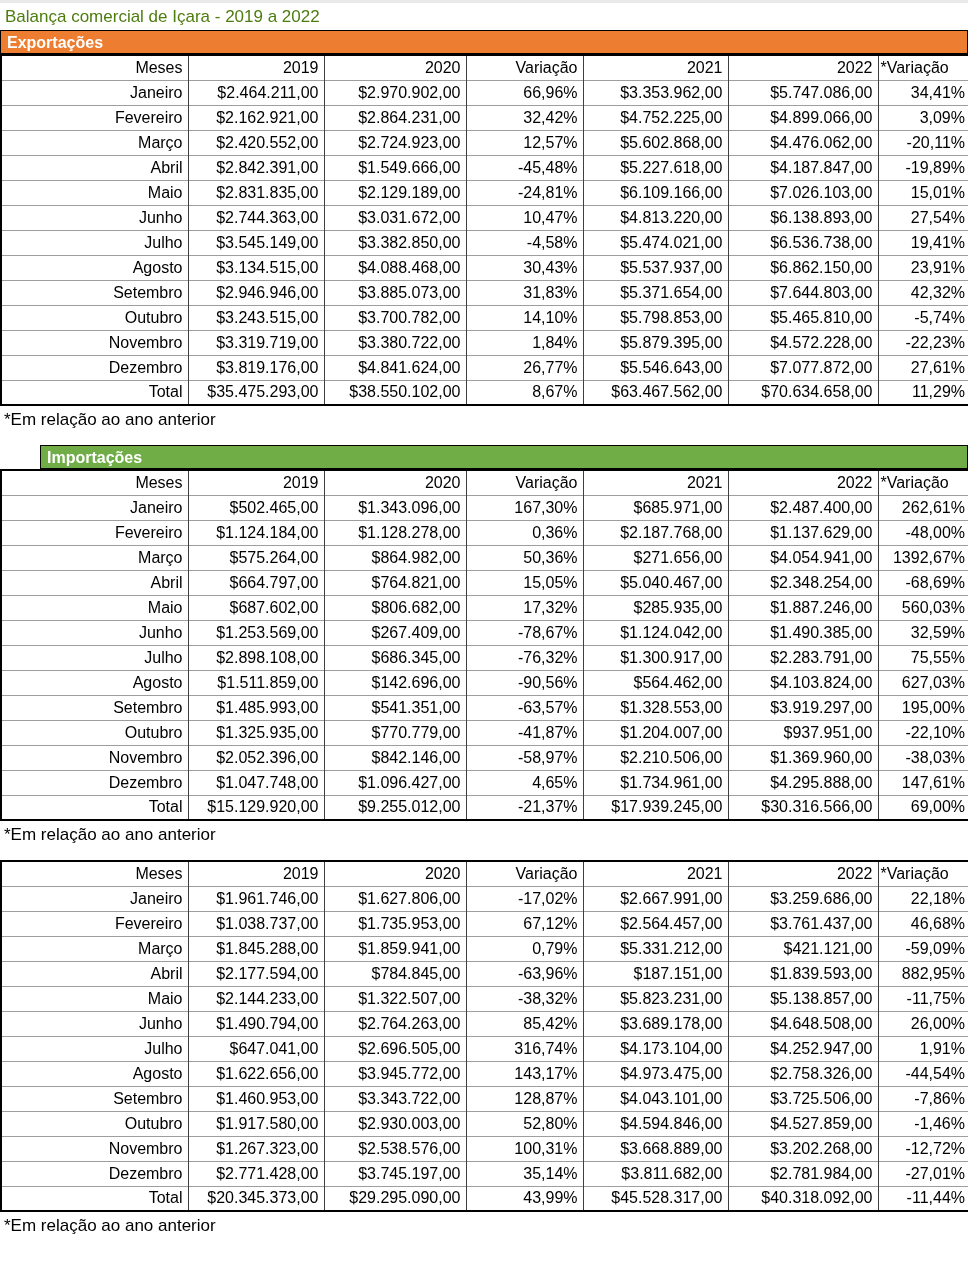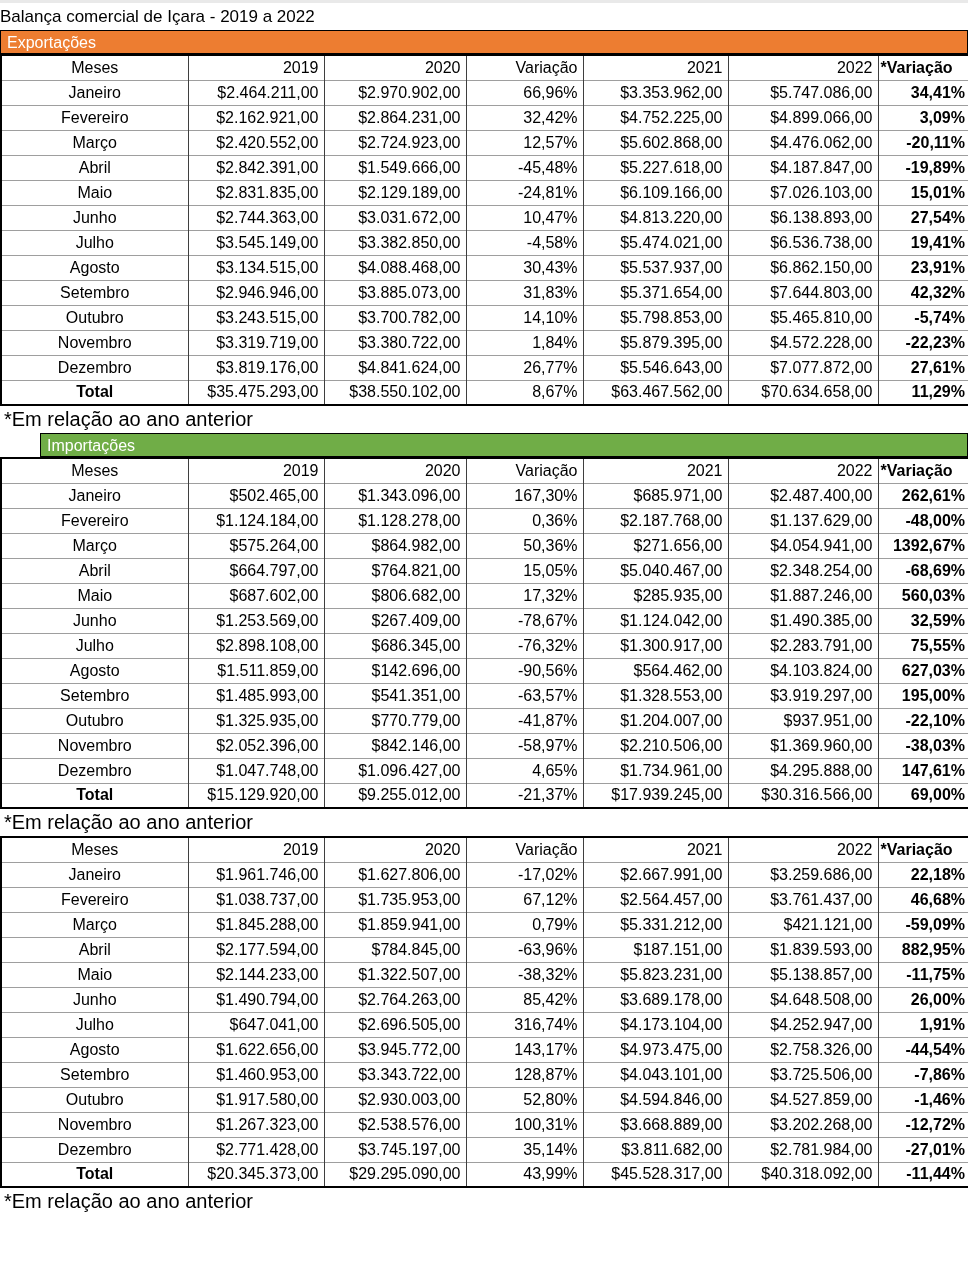--- a/index.html
+++ b/index.html
@@ -1,48 +1,48 @@
 <!DOCTYPE html>
 <html><head>
 <meta charset="utf-8">
 <style>
   html,body { margin:0; padding:0; background:#ffffff; }
   body { width:968px; font-family:"Liberation Sans", sans-serif; color:#000; }
   .sheet { width:968px; box-sizing:border-box; border-top:3px solid #e9e9e9; }
   .title-row {
-    height:27px; line-height:27px; 
-    font-size:17px; color:#000000; background:#fff;
+    height:27px; line-height:27px; padding-left:5px;
+    font-size:17px; color:#4d7c0f; background:#fff;
     white-space:nowrap; overflow:hidden;
   }
   .section-block { width:968px; }
   .banner {
     height:24px; line-height:24px; padding-left:6px;
-    font-size:16px; font-weight:normal; color:#ffffff;
+    font-size:16px; font-weight:bold; color:#ffffff;
     box-sizing:border-box; border:1px solid #000; border-bottom:1px solid #000;
   }
   table.grid {
     width:968px; table-layout:fixed; border-collapse:collapse;
     border:2px solid #000;
   }
   table.grid td {
     height:25px; box-sizing:border-box;
     border-left:1px solid #3f3f3f;
     border-top:1px solid #9e9e9e;
     font-size:16px; padding:0 5px;
     white-space:nowrap; overflow:hidden;
   }
-  table.grid td:first-child { border-left:none; text-align:center; }
+  table.grid td:first-child { border-left:none; text-align:right; }
   table.grid td { text-align:right; }
   table.grid tr.hdr td { border-top:none; }
   table.grid tr.hdr td:last-child { text-align:left; padding-left:2px; padding-right:1px; }
-  table.grid tr td:last-child { padding-right:3px;font-weight:bold; }
-  table.grid tr.total-row td:first-child { font-weight:bold; }
+  table.grid tr td:last-child { padding-right:3px; }
+  table.grid tr.total-row td:first-child { font-weight:normal; }
   .footnote {
-    height:27px; line-height:27px; padding-left:4px;
-    font-size:20px; background:#fff; white-space:nowrap;
+    height:39px; line-height:27px; padding-left:4px;
+    font-size:17px; background:#fff; white-space:nowrap;
   }
 </style>
 </head>
 <body>
 
 <div class="sheet">
 
   <div class="title-row">Balança comercial de Içara - 2019 a 2022</div>
 
   <div class="section-block">

